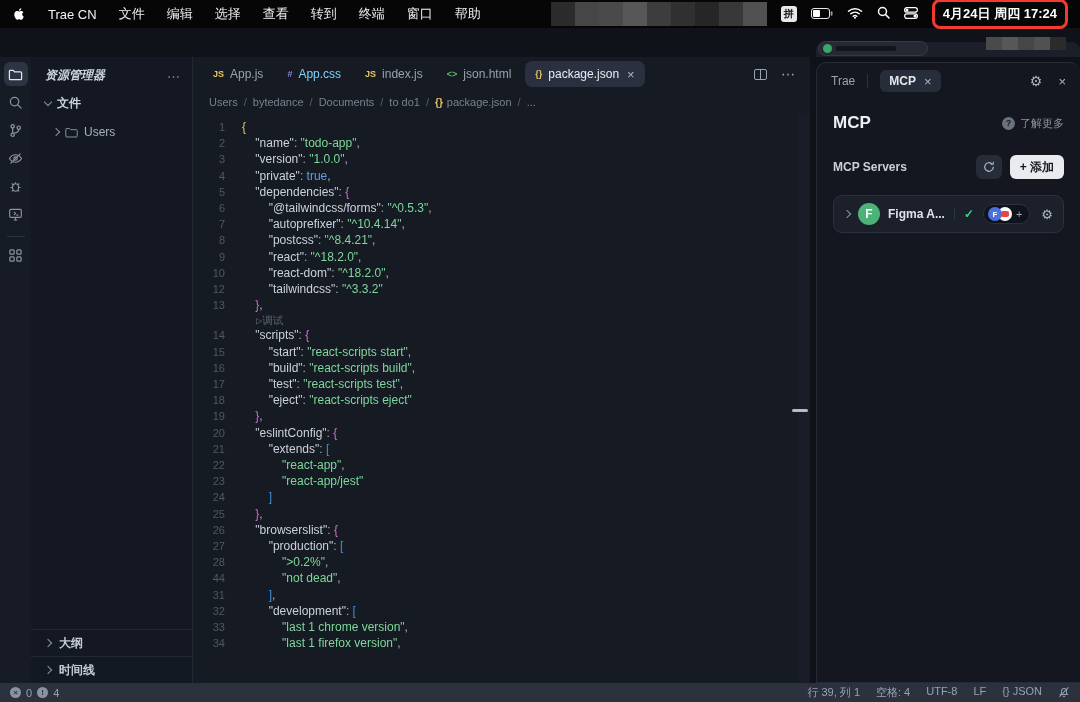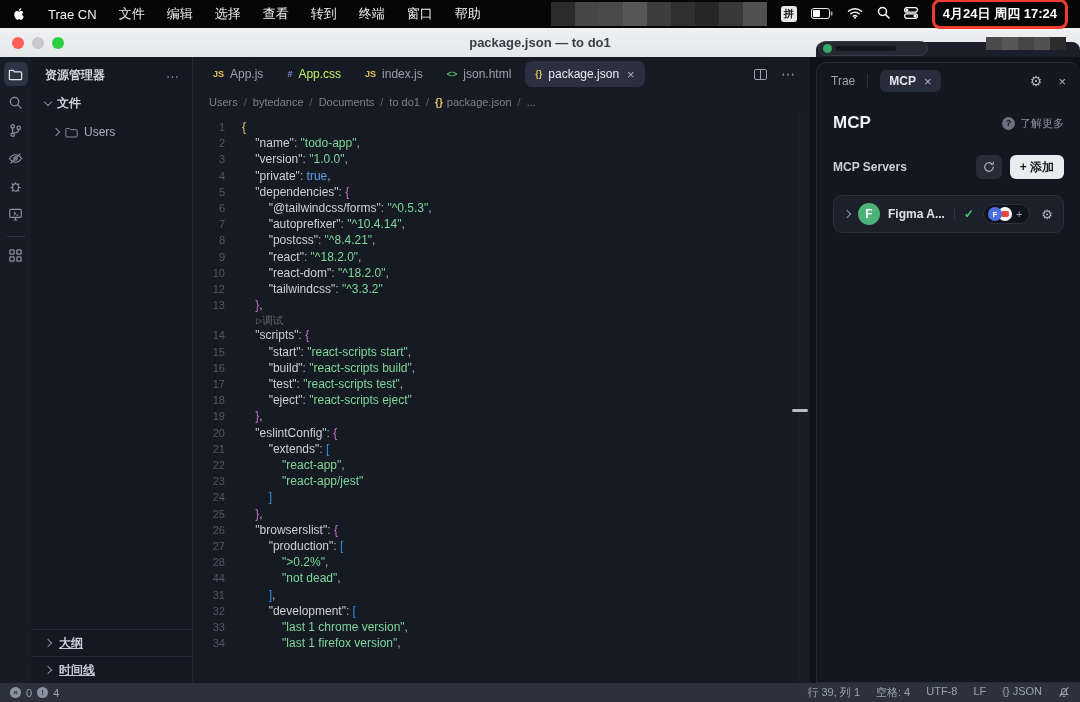--- a/index.html
+++ b/index.html
@@ -38,40 +38,40 @@
 
   
   .actbar{position:absolute;left:0;top:0;width:31px;height:100%;background:#171b25;display:flex;flex-direction:column;align-items:center;padding-top:5px;}
   .act-ic{width:24px;height:24px;margin-bottom:4px;display:flex;align-items:center;justify-content:center;border-radius:6px;color:#8b94a5;}
   .act-ic.active{background:#2d3443;color:#e2e7ef;}
   .act-div{width:18px;height:1px;background:#2a3140;margin:6px 0;}
   .act-ic svg{display:block;}
 
   
   .sidebar{position:absolute;left:31px;top:0;width:162px;height:100%;background:#141823;border-right:1px solid #222835;}
-  .sb-head{display:flex;align-items:flex-end;padding:10px 12px 4px 14px;}
+  .sb-head{display:flex;align-items:flex-end;padding:10px 12px 4px 14px;font-style:italic;}
   .sb-title{font-size:12px;font-weight:bold;color:#ced4de;}
   .sb-more{margin-left:auto;color:#8b93a2;font-size:13px;letter-spacing:1px;}
   .sb-row{display:flex;align-items:center;gap:6px;padding:7px 12px 6px 14px;font-size:12px;color:#ced4de;}
   .sb-row.sec{font-weight:bold;}
   .sb-row.item{color:#a7b0be;padding-left:22px;font-weight:normal;}
   .chev{display:inline-block;width:6px;height:6px;border-right:1.4px solid #8b93a2;border-bottom:1.4px solid #8b93a2;}
   .chev.down{transform:rotate(45deg);margin-top:-3px;}
   .chev.right{transform:rotate(-45deg);}
   .sb-bottom{position:absolute;left:0;bottom:0;width:100%;}
-  .sb-brow{display:flex;align-items:center;gap:8px;height:27px;padding-left:14px;font-size:12px;font-weight:bold;color:#c4cbd6;border-top:1px solid #222835;text-decoration:underline;}
+  .sb-brow{display:flex;align-items:center;gap:8px;height:27px;padding-left:14px;font-size:12px;font-weight:bold;color:#c4cbd6;border-top:1px solid #222835;}
 
   
   .editor{position:absolute;left:193px;top:0;width:617px;height:100%;background:#151a23;}
   .tabstrip{display:flex;align-items:center;height:34px;padding-left:10px;}
   .tab{display:flex;align-items:center;height:26px;padding:0 10px;margin-right:4px;border-radius:7px;font-size:12px;color:#99a2b1;}
   .tab.active{background:#2a3040;color:#e9edf3;}
   .tab-icon{font-weight:bold;font-size:9px;margin-right:6px;letter-spacing:0;}
   .ic-js{color:#e8c660;}.ic-css{color:#8489e0;}.ic-html{color:#5fb96a;}.ic-json{color:#e8c660;}
-  .tab.modified .tab-label{color:#bef264;}
+  .tab.modified .tab-label{color:#7dd3fc;}
   .tab-close{margin-left:8px;color:#aeb6c4;font-size:13px;line-height:1;}
   .ed-actions{margin-left:auto;display:flex;align-items:center;gap:14px;padding-right:14px;color:#9aa3b2;}
   .split-ic{width:13px;height:11px;border:1.4px solid #9aa3b2;border-radius:2px;position:relative;}
   .split-ic::after{content:"";position:absolute;left:5px;top:0;width:1.4px;height:100%;background:#9aa3b2;}
   .more-ic{font-size:14px;letter-spacing:1px;}
 
   .breadcrumb{display:flex;align-items:center;height:22px;padding-left:16px;font-size:11px;color:#79828f;}
   .bc-sep{margin:0 6px;color:#565e6b;}
   .bc-icon{color:#e8c660;margin-right:4px;font-size:10px;font-weight:bold;}
 
@@ -200,28 +200,20 @@
             <rect x="0.6" y="0.6" width="12.8" height="4.6" rx="2.3"></rect>
             <circle cx="3" cy="2.9" r="1.5" fill="#ffffff" stroke="none"></circle>
             <rect x="0.6" y="6.8" width="12.8" height="4.6" rx="2.3"></rect>
             <circle cx="11" cy="9.1" r="1.5" fill="#ffffff" stroke="none"></circle>
           </svg>
       </span>
       <span class="clockbox">4月24日 周四 17:24</span>
     </div>
   </div>
 
-  <div class="titlebar">
-    <div class="lights">
-      <span class="light l-red"></span>
-      <span class="light l-gray"></span>
-      <span class="light l-green"></span>
-    </div>
-    <span class="tb-title">package.json — to do1</span>
-  </div>
 
   <div class="acct-band"></div>
   <div class="acct-pill">
     <span class="acct-dot"></span>
     <span class="acct-bar"></span>
   </div>
   <div class="mosaic2">
       <div style="background: rgb(74, 74, 74);"></div>
       <div style="background: rgb(87, 87, 87);"></div>
       <div style="background: rgb(70, 70, 70);"></div>

